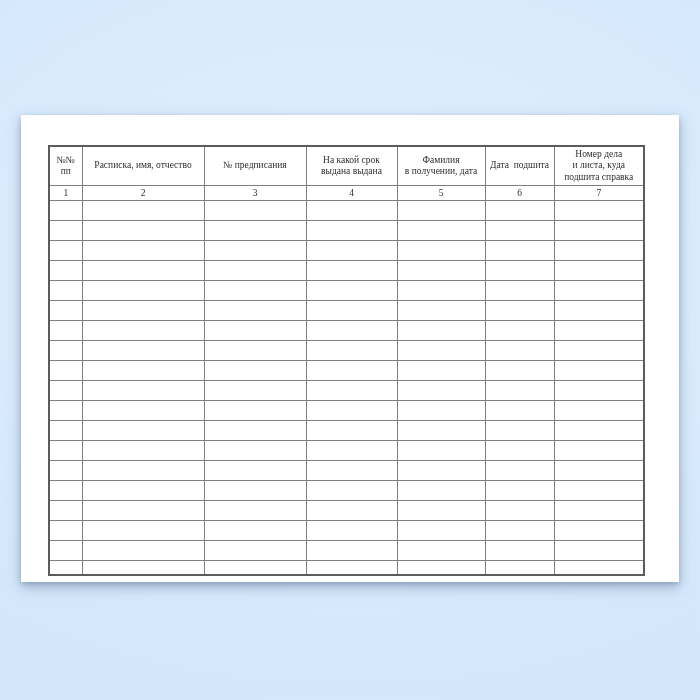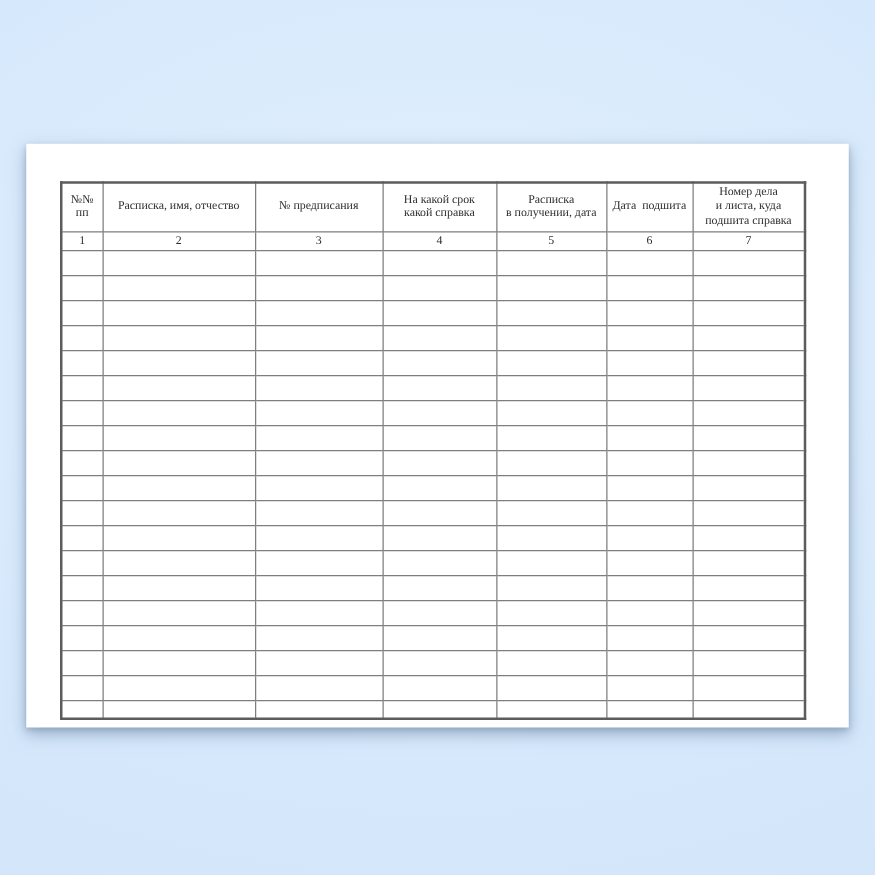--- a/index.html
+++ b/index.html
@@ -80,22 +80,22 @@
         <col style="width:69px">
         <col style="width:90px">
       </colgroup>
       <thead>
         <tr class="header-row">
           <th>№№
 пп</th>
           <th>Расписка, имя, отчество</th>
           <th>№ предписания</th>
           <th>На какой срок
-какой справка</th>
-          <th>Расписка
+выдана выдана</th>
+          <th>Фамилия
 в получении, дата</th>
           <th>Дата  подшита</th>
           <th>Номер дела
 и листа, куда
 подшита справка</th>
         </tr>
         <tr class="number-row">
           <td>1</td>
           <td>2</td>
           <td>3</td>

